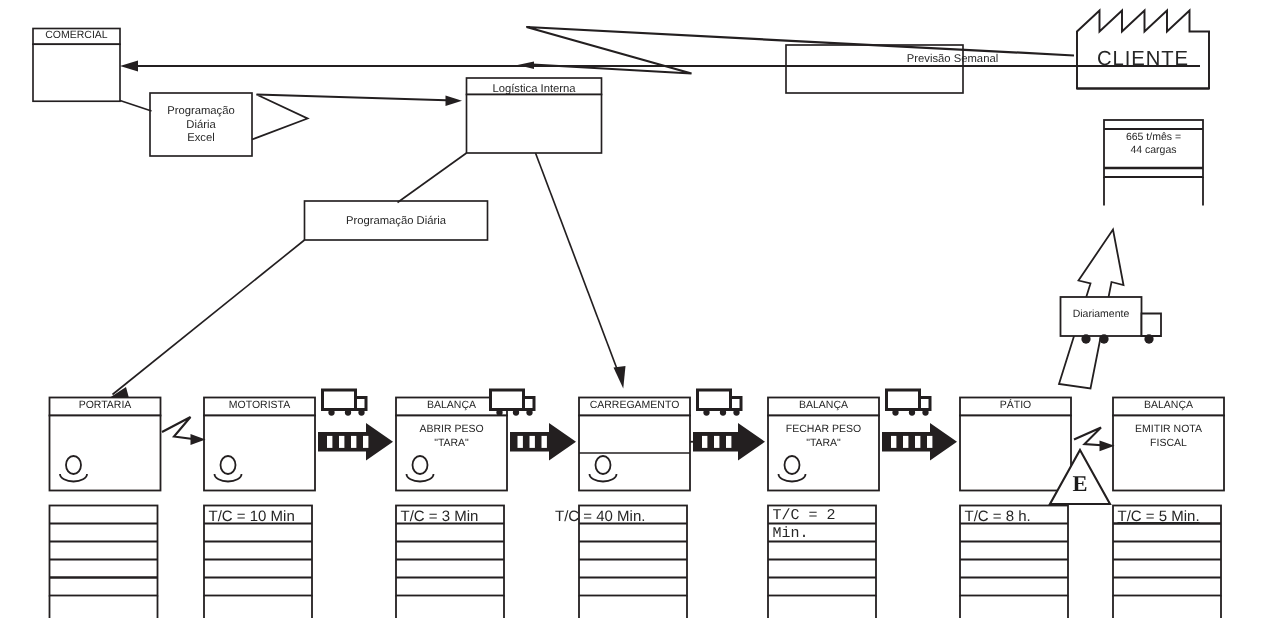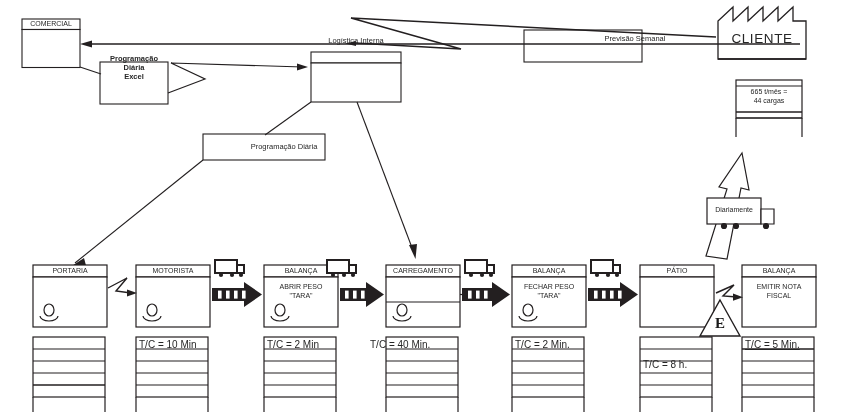--- a/index.html
+++ b/index.html
@@ -327,27 +327,27 @@
       <line x1="742" y1="385" x2="814" y2="385" stroke="#231f20" stroke-width="1.2"></line>
       <line x1="742" y1="397" x2="742" y2="412" stroke="#231f20" stroke-width="1.2"></line>
       <line x1="814" y1="397" x2="814" y2="412" stroke="#231f20" stroke-width="1.2"></line>
     </g>
   </svg>
 
   <div class="lbl t7" style="left:22px; top:20px; width:58px;">COMERCIAL</div>
 
   <div class="lbl t13" style="left:718px; top:31px; width:88px;">CLIENTE</div>
 
-  <div class="lbl t75" style="left:311px; top:36px; width:90px;">Logística Interna</div>
-
-  <div class="lbl t75" style="left:100px; top:54px; width:68px;font-weight:bold;">Programação
+  <div class="lbl t75" style="left:311px; top:54px; width:90px;">Logística Interna</div>
+
+  <div class="lbl t75" style="left:100px; top:69px; width:68px;">Programação
 Diária
 Excel</div>
 
-  <div class="lbl t75" style="left:203px; top:142px; width:122px;padding-left:20px;">Programação  Diária</div>
+  <div class="lbl t75" style="left:203px; top:142px; width:122px;">Programação  Diária</div>
 
   <div class="lbl t75" style="left:524px; top:34px; width:132px;margin-left:45px;">Previsão  Semanal</div>
 
   <div class="lbl t7" style="left:736px; top:88px; width:66px;">665 t/mês =</div>
   <div class="lbl t7" style="left:736px; top:97px; width:66px;">44 cargas</div>
 
   <div class="lbl t7" style="left:707px; top:206px; width:54px;">Diariamente</div>
 
   <div class="etri" style="left:700px; top:315px; width:40px;">E</div>
 
@@ -361,19 +361,19 @@
 
   <div class="lbl t7" style="left:264px; top:283px; width:74px;">ABRIR PESO
 "TARA"</div>
   <div class="lbl t7" style="left:512px; top:283px; width:74px;">FECHAR PESO
 "TARA"</div>
   <div class="lbl t7" style="left:742px; top:283px; width:74px;">EMITIR NOTA
 FISCAL</div>
 
   <div class="lbl tcell" style="left:36px; top:339px; width:68px;"></div>
   <div class="lbl tcell" style="left:139px; top:339px; width:68px;">T/C = 10 Min</div>
-  <div class="lbl tcell" style="left:267px; top:339px; width:68px;">T/C = 2 Min</div>
+  <div class="lbl tcell" style="left:267px; top:339px; width:68px;">T/C = 3 Min</div>
   <div class="lbl tcell" style="left:370px; top:339px; width:68px;">T/C = 40 Min.</div>
-  <div class="lbl tcell" style="left:515px; top:339px; width:68px;">T/C = 2 Min.</div>
-  <div class="lbl tcell" style="left:643px; top:339px; width:68px;margin-top:20px;">T/C = 8 h.</div>
+  <div class="lbl tcell" style="left:515px; top:339px; width:68px;font-family:Liberation Mono, monospace;">T/C = 2 Min.</div>
+  <div class="lbl tcell" style="left:643px; top:339px; width:68px;">T/C = 8 h.</div>
   <div class="lbl tcell" style="left:745px; top:339px; width:68px;text-decoration:underline;">T/C = 5 Min.</div>
 
 </div>
 
 </body></html>

